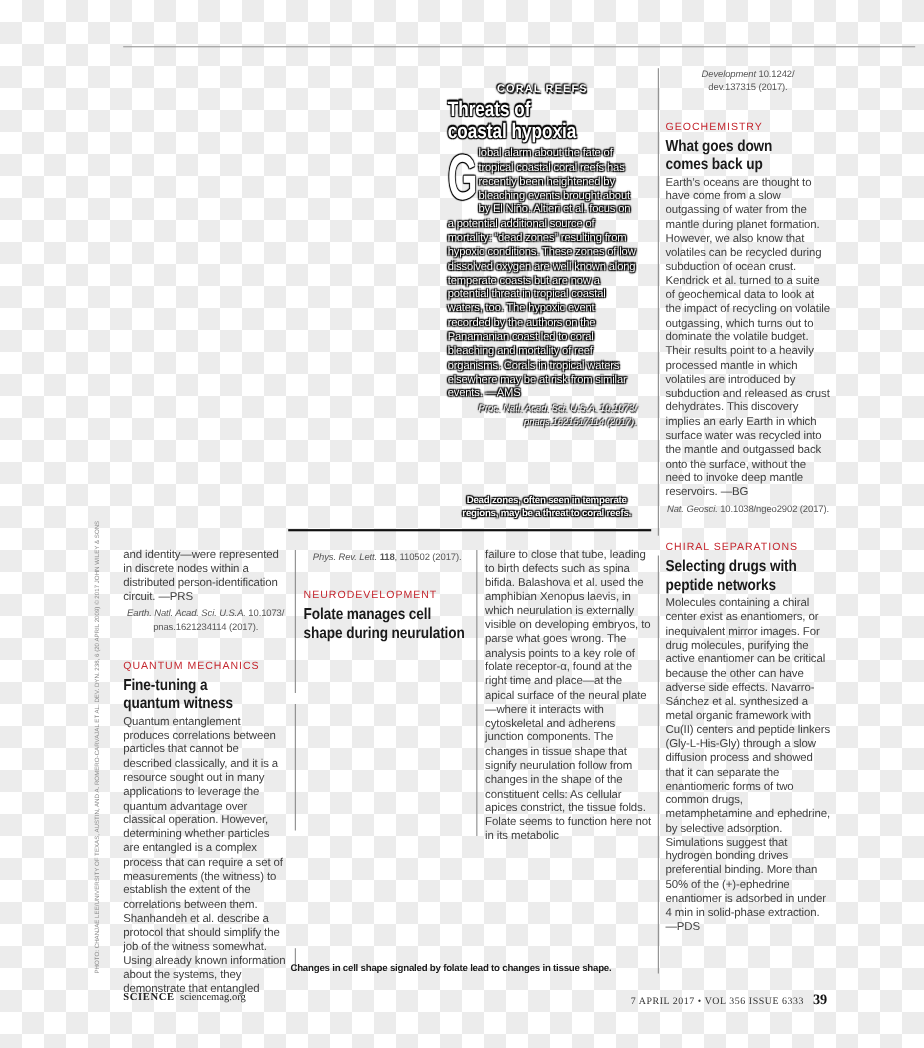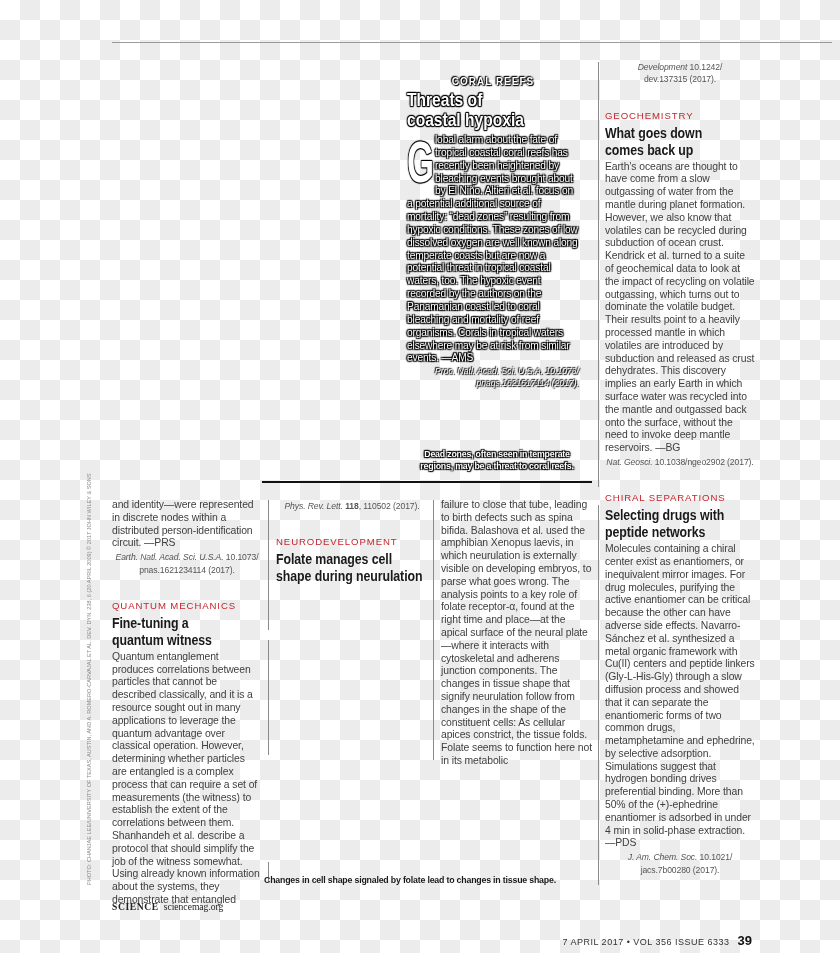--- a/index.html
+++ b/index.html
@@ -39,21 +39,21 @@
   .coral .cite2 { text-align:right; font-size:8.6px; line-height:12px; color:#fff; font-style:italic;
      text-shadow:0 0 2px #000,1px 1px 1px #000,-1px -1px 1px #000; }
   .caption-coral { position:absolute; left:407px; top:448px; width:180px; font-size:8.8px; line-height:12px; color:#fff; font-weight:bold; letter-spacing:-0.2px;
      text-shadow:0 0 2px #000,1px 1px 1px #000,-1px -1px 1px #000,1px -1px 1px #000,-1px 1px 1px #000;text-align:center; }
   .blackrule { position:absolute; left:262px; top:481px; width:330px; height:2px; background:#111; }
 
   .side-credit { position:absolute; left:86px; top:885px; transform:rotate(-90deg); transform-origin:left top; width:250px; font-size:5.6px; line-height:7px; color:#8a8a8a; white-space:nowrap; }
   .caption-folate { position:absolute; left:264px; top:875px; font-size:8.8px; font-weight:bold; color:#1a1a1a; letter-spacing:-0.2px; }
   .footer-left { position:absolute; left:112px; top:901px; font-family:"Liberation Serif", serif; font-size:9.6px; color:#222; }
   .footer-left b { letter-spacing:0.6px; }
-  .footer-right { position:absolute; right:88px; top:901px; font-family:Liberation Sans, sans-serif; font-size:9px; color:#333; letter-spacing:0.5px;margin-top:32px; }
+  .footer-right { position:absolute; right:88px; top:901px; font-family:Liberation Serif, serif; font-size:9px; color:#333; letter-spacing:0.5px; }
   .footer-right .pg { font-size:13px; font-weight:bold; color:#111; margin-left:8px; letter-spacing:0; }
 </style>
 </head>
 <body>
 
 <div class="abs rule-top"></div>
 
 <div class="vline" style="left:598px; top:62px; height:425px;"></div>
 <div class="vline" style="left:598px; top:505px; height:380px;"></div>
 <div class="vline" style="left:268px; top:500px; height:130px;"></div>
@@ -125,24 +125,20 @@
   <div class="cite" style="text-align:center">
     <i>Nat. Geosci.</i><span> 10.1038/ngeo2902 (2017).</span>
   </div>
   <div style="height:24px"></div>
   <div class="kicker">CHIRAL SEPARATIONS</div>
   <div class="headline">
     <div>Selecting drugs with</div>
     <div>peptide networks</div>
   </div>
   <p>Molecules containing a chiral center exist as enantiomers, or inequivalent mirror images. For drug molecules, purifying the active enantiomer can be critical because the other can have adverse side effects. Navarro-Sánchez et al. synthesized a metal organic framework with Cu(II) centers and peptide linkers (Gly-L-His-Gly) through a slow diffusion process and showed that it can separate the enantiomeric forms of two common drugs, metamphetamine and ephedrine, by selective adsorption. Simulations suggest that hydrogen bonding drives preferential binding. More than 50% of the (+)-ephedrine enantiomer is adsorbed in under 4 min in solid-phase extraction. —PDS</p>
-  <div class="cite">
-    <i>J. Am. Chem. Soc.</i><span> 10.1021/</span><br>
-    <span>jacs.7b00280 (2017).</span>
-  </div>
 </div>
 
 <div class="side-credit">PHOTO: CHANJAE LEE/UNIVERSITY OF TEXAS, AUSTIN, AND A. ROMERO-CARVAJAL ET AL. DEV. DYN. 238, 6 (20 APRIL 2009) © 2017 JOHN WILEY &amp; SONS</div>
 
 <div class="caption-folate">Changes in cell shape signaled by folate lead to changes in tissue shape.</div>
 
 <div class="footer-left">
   <b>SCIENCE</b>&nbsp;&nbsp;<span>sciencemag.org</span>
 </div>
 <div class="footer-right">

